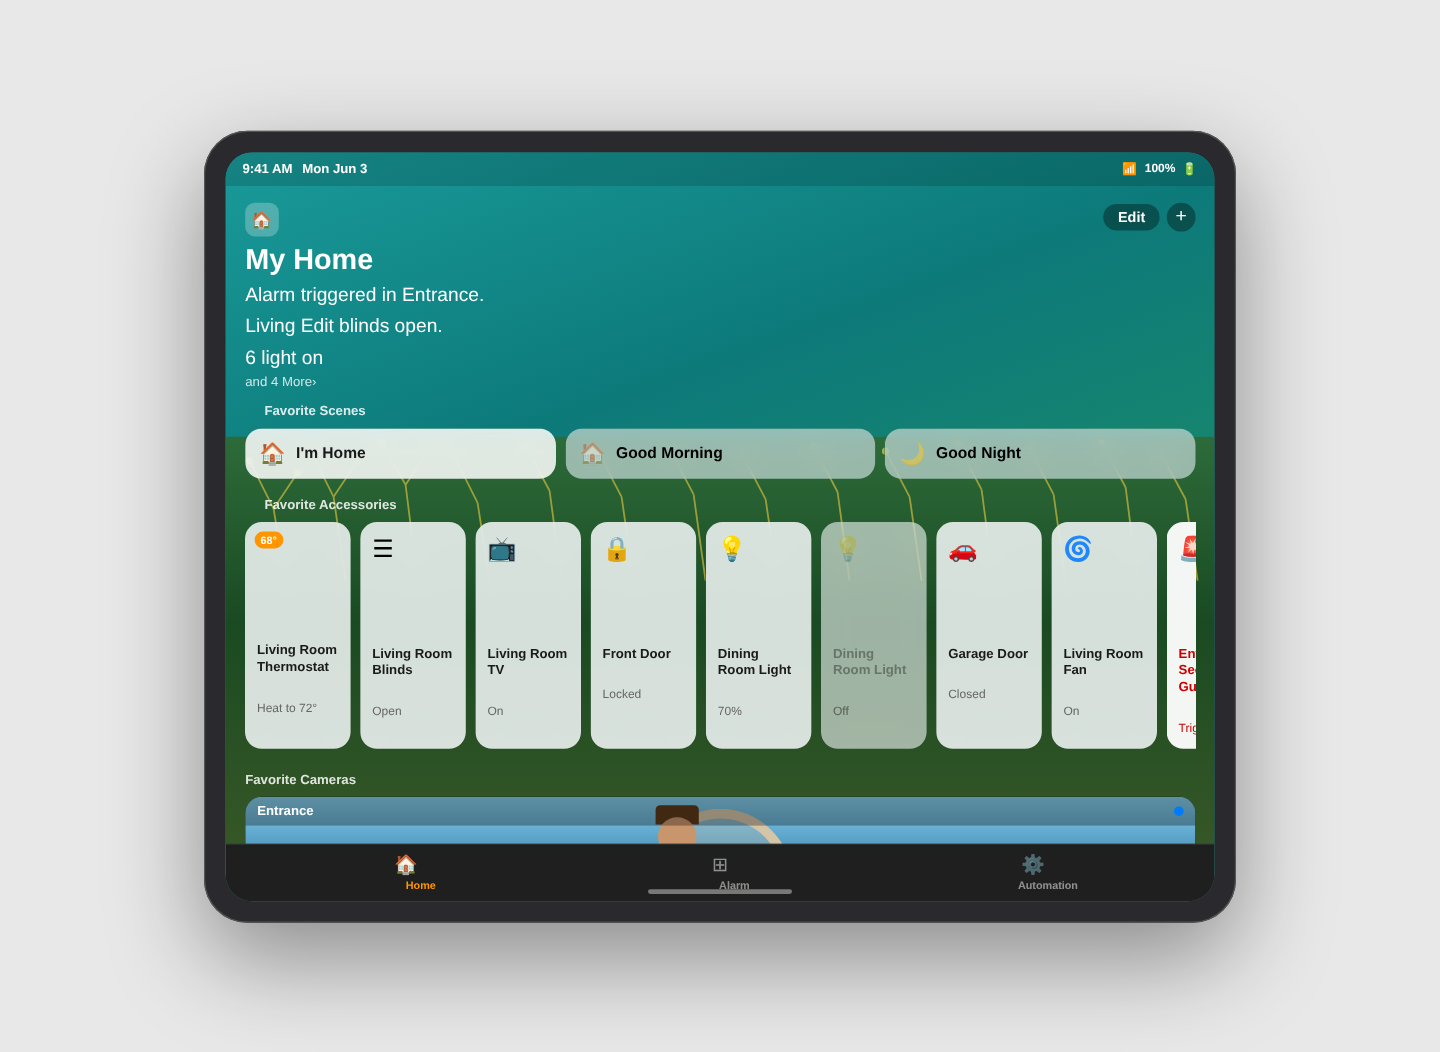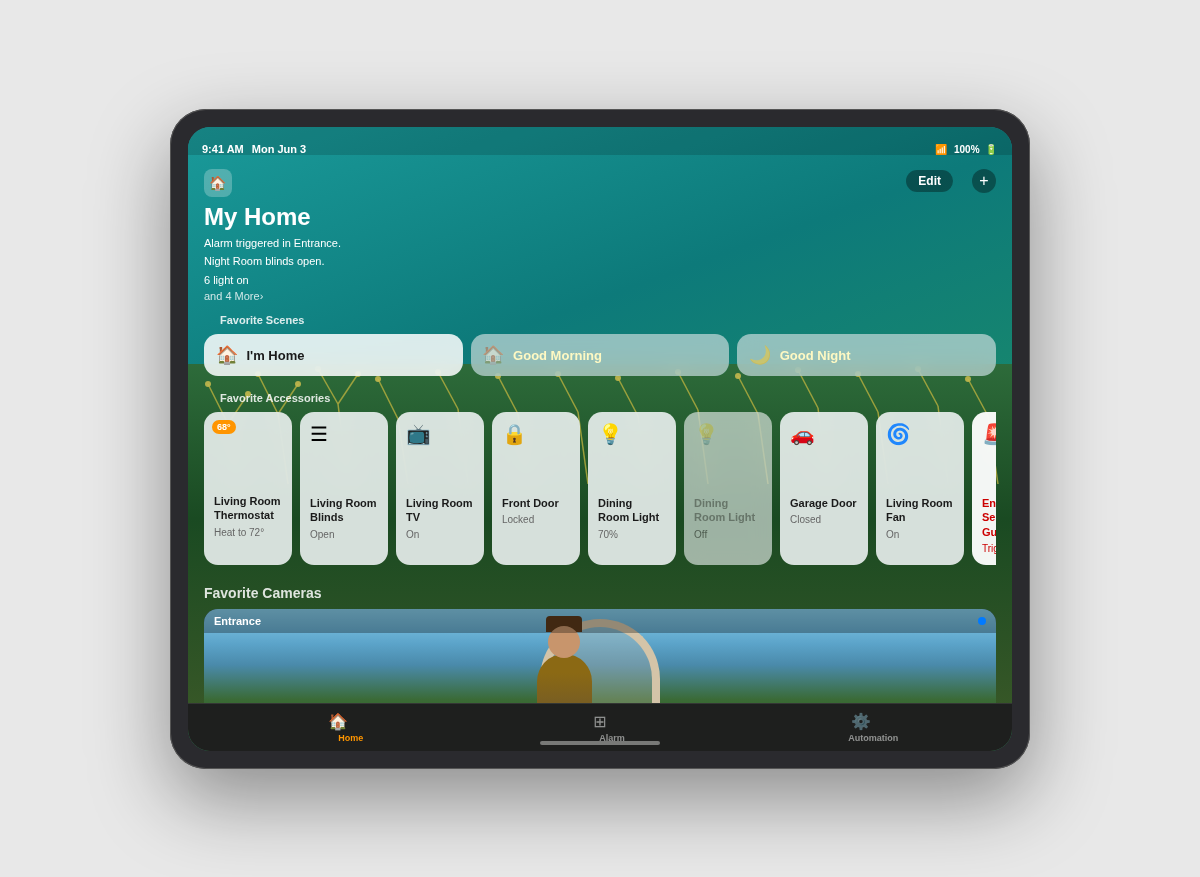--- a/index.html
+++ b/index.html
@@ -31,21 +31,21 @@
       background: #1a8a8a;
     }
 
     
     .status-bar {
       position: absolute;
       top: 0; left: 0; right: 0;
       height: 28px;
       background: rgba(0,0,0,0.15);
       display: flex;
-      align-items: flex-end;
+      align-items: center;
       justify-content: space-between;
       padding: 0 14px;
       z-index: 10;
       color: white;
       font-size: 11px;
       font-weight: 600;
     }
     .status-bar-left { display: flex; gap: 8px; align-items: center; }
     .status-bar-right { display: flex; gap: 6px; align-items: center; font-size: 10px; }
 
@@ -89,21 +89,21 @@
       border-radius: 8px;
       display: flex;
       align-items: center;
       justify-content: center;
       color: white;
       font-size: 14px;
     }
 
     .header-actions {
       display: flex;
-      gap: 19px;
+      gap: 6px;
       align-items: center;
     }
 
     .edit-btn {
       background: rgba(0,0,0,0.35);
       color: white;
       border: none;
       border-radius: 14px;
       padding: 4px 12px;
       font-size: 12px;
@@ -130,21 +130,21 @@
     .home-title {
       color: white;
       font-size: 24px;
       font-weight: 700;
       margin-top: 6px;
       margin-bottom: 4px;
     }
 
     .home-status {
       color: white;
-      font-size: 11px;
+      font-size: 16px;
       line-height: 1.5;
       margin-bottom: 2px;
     }
 
     .more-link {
       color: rgba(255,255,255,0.8);
       font-size: 11px;
       margin-bottom: 12px;
     }
 
@@ -185,21 +185,21 @@
       font-size: 18px;
     }
 
     .scene-label {
       font-size: 13px;
       font-weight: 600;
       color: #1a1a1a;
     }
 
     .scene-card.dimmed .scene-label {
-      color: #fef9c3;
+      color: #000000;
     }
 
     
     .accessories-grid {
       display: flex;
       gap: 8px;
       overflow-x: auto;
       margin-bottom: 16px;
       padding-bottom: 4px;
     }
@@ -208,21 +208,21 @@
       background: rgba(240,245,245,0.88);
       border-radius: 14px;
       padding: 10px;
       min-width: 88px;
       max-width: 88px;
       cursor: pointer;
       flex-shrink: 0;
       backdrop-filter: blur(10px);
       display: flex;
       flex-direction: column;
-      gap: 4px;
+      gap: 22px;
       position: relative;
     }
 
     .accessory-card.alert {
       background: rgba(255,255,255,0.95);
     }
 
     .accessory-icon {
       font-size: 20px;
       margin-bottom: 2px;
@@ -258,21 +258,21 @@
       color: white;
       font-size: 9px;
       font-weight: 700;
       border-radius: 10px;
       padding: 2px 5px;
     }
 
     
     .camera-section-label {
       color: rgba(255,255,255,0.85);
-      font-size: 14px;
+      font-size: 11px;
       font-weight: 600;
       margin-bottom: 8px;
       position: relative;
       z-index: 6;
     }
 
     .camera-card {
       background: #000;
       border-radius: 14px;
       overflow: hidden;
@@ -496,21 +496,21 @@
           <span>🏠</span>
         </div>
         <div class="header-actions">
           <button class="edit-btn">Edit</button>
           <button class="add-btn">+</button>
         </div>
       </div>
 
       <div class="home-title">My Home</div>
       <div class="home-status">Alarm triggered in Entrance.</div>
-      <div class="home-status">Night Room blinds open.</div>
+      <div class="home-status">Living Edit blinds open.</div>
       <div class="home-status">6 light on</div>
       <div class="more-link">and 4 More›</div>
 
       <div class="section-label">Favorite Scenes</div>
       <div class="scenes-grid">
 
         <div class="scene-card">
           <span class="scene-icon">🏠</span>
           <span class="scene-label">I'm Home</span>
         </div>

